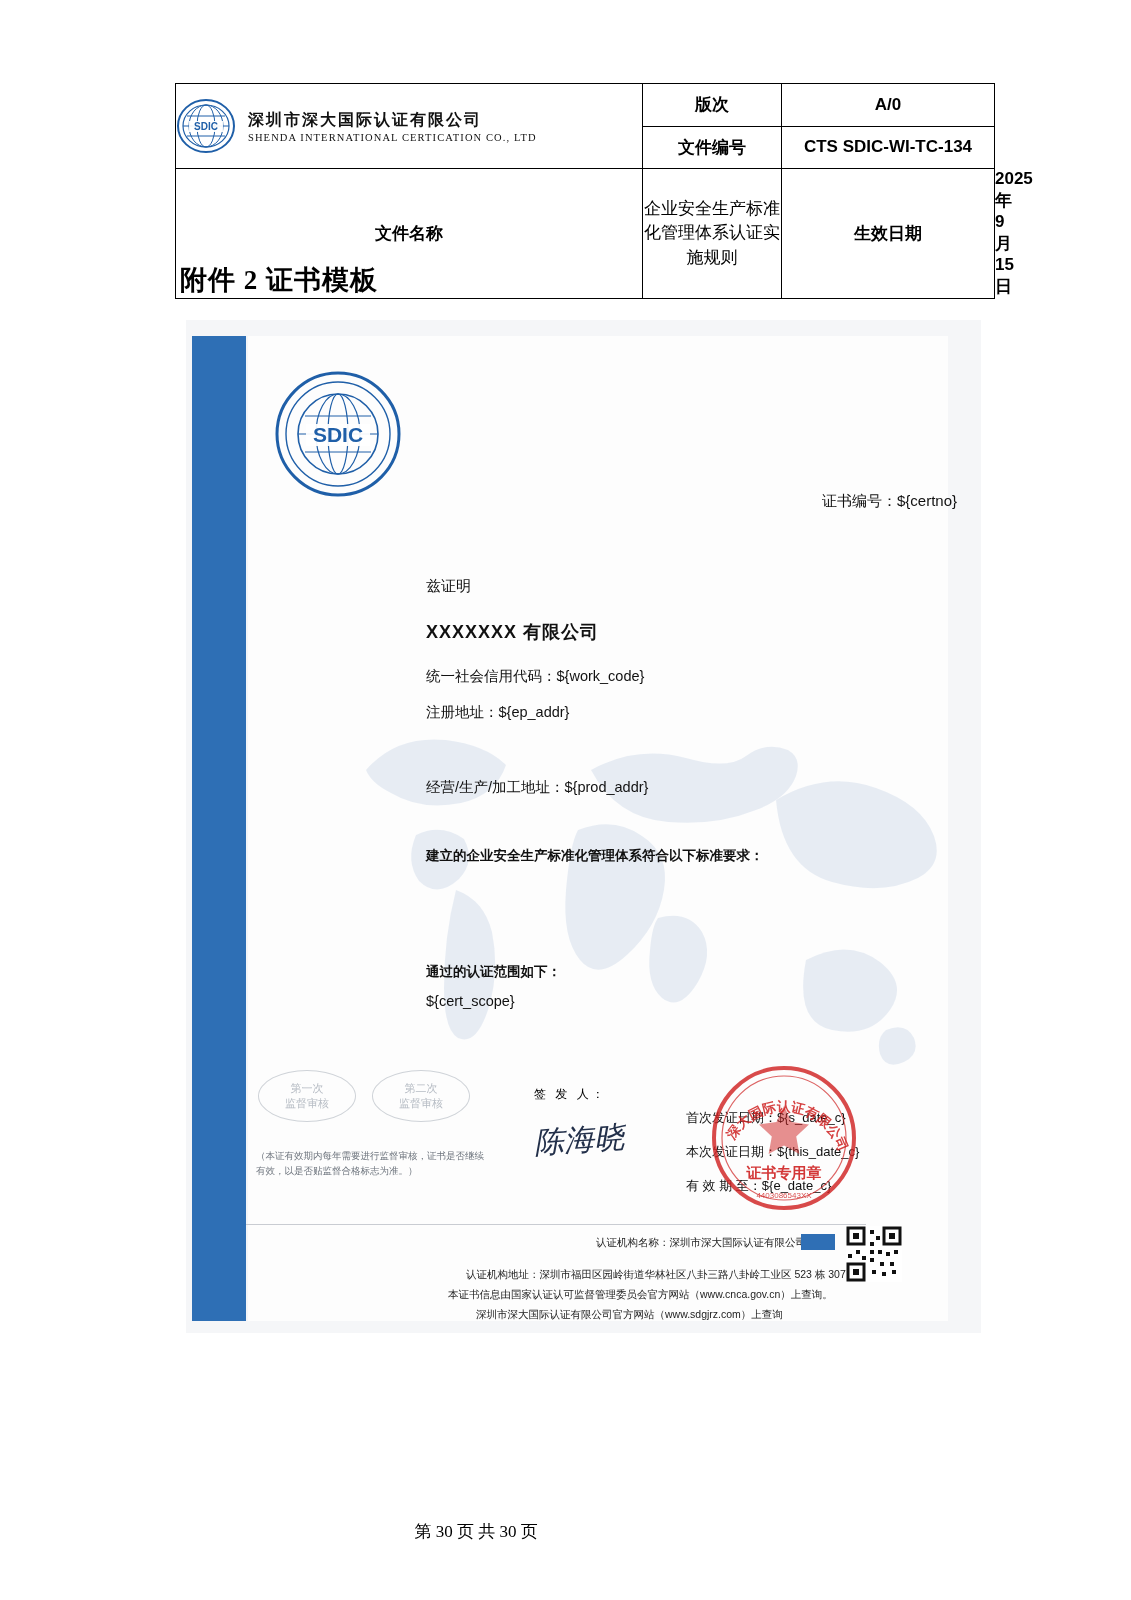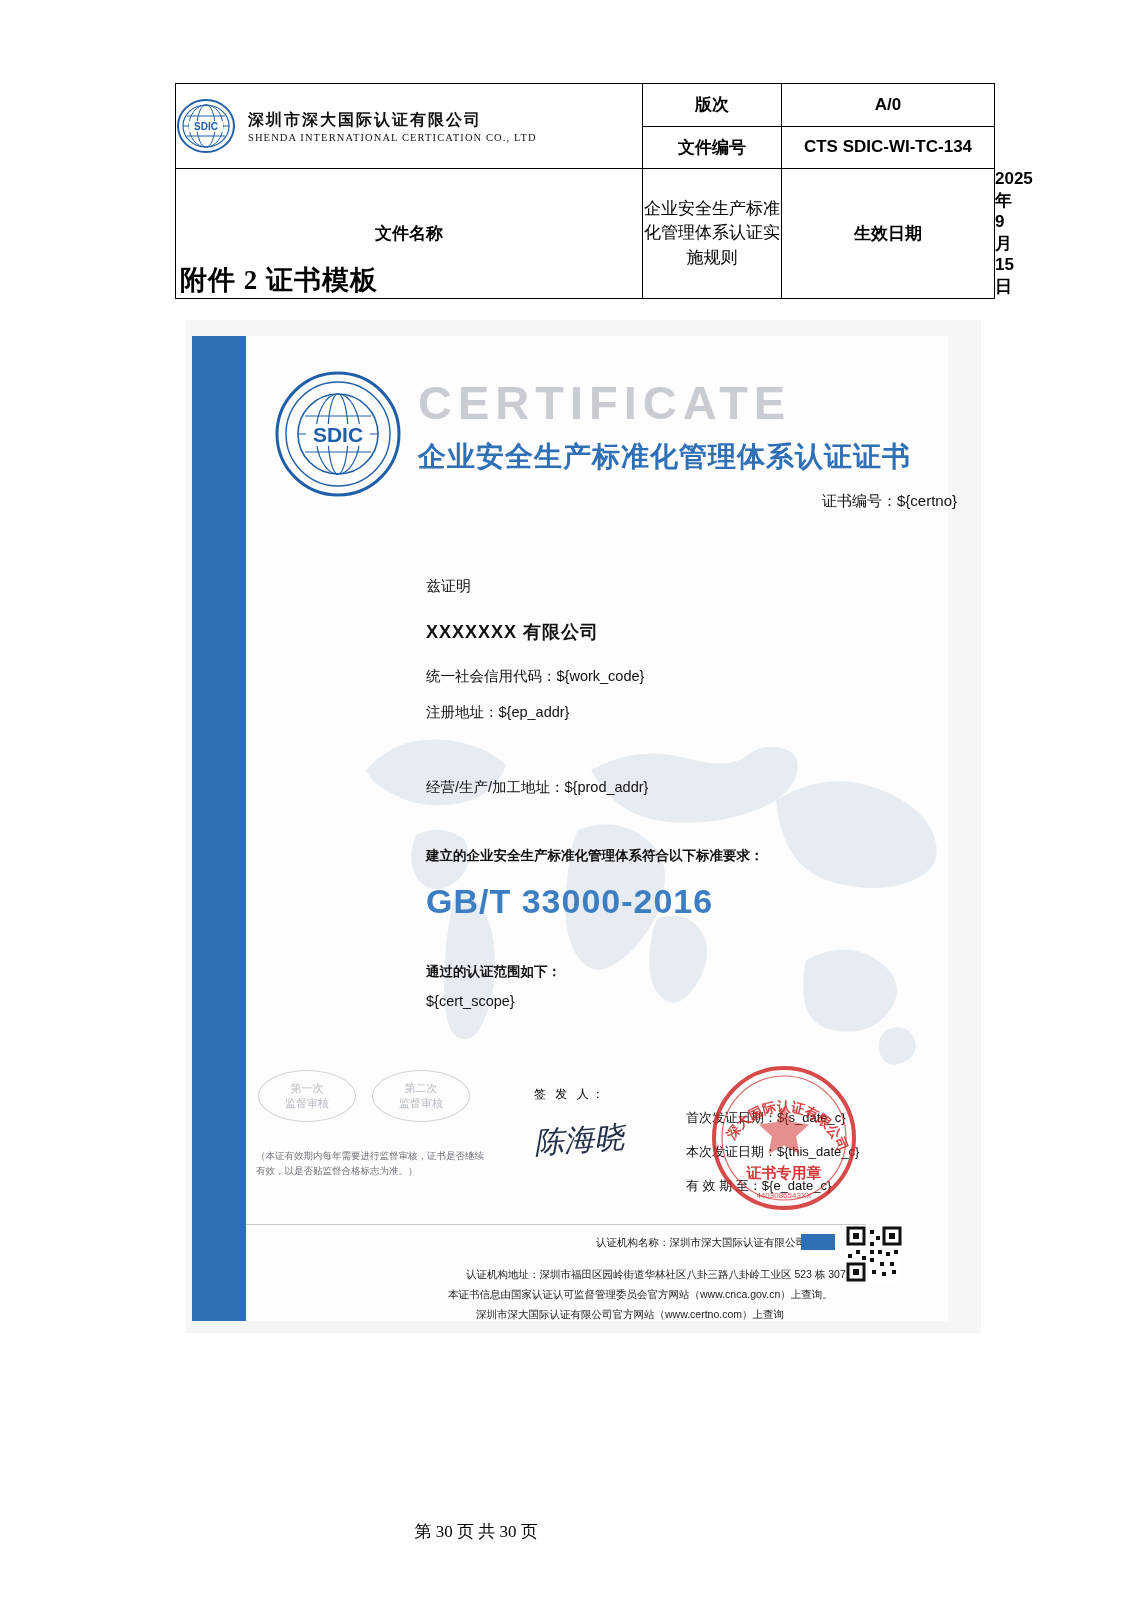--- a/index.html
+++ b/index.html
@@ -348,31 +348,28 @@
         <ellipse cx="64" cy="64" rx="22" ry="40" fill="none" stroke="#1f5fa8" stroke-width="1.2"></ellipse>
         <ellipse cx="64" cy="64" rx="10" ry="40" fill="none" stroke="#1f5fa8" stroke-width="1.2"></ellipse>
         <line x1="24" y1="64" x2="104" y2="64" stroke="#1f5fa8" stroke-width="1.2"></line>
         <line x1="31" y1="46" x2="97" y2="46" stroke="#1f5fa8" stroke-width="1"></line>
         <line x1="31" y1="82" x2="97" y2="82" stroke="#1f5fa8" stroke-width="1"></line>
         <rect x="32" y="54" width="64" height="22" fill="#ffffff" opacity=".93"></rect>
         <text x="64" y="72" font-size="21" font-family="Liberation Sans, sans-serif" font-weight="bold" fill="#1f5fa8" text-anchor="middle">SDIC</text>
       </svg>
     </div>
 
-    <div class="cert-en">CERTIFICATE</div>
-    <div class="cert-cn">企业安全生产标准化管理体系认证证书</div>
     <div class="cert-no">证书编号：${certno}</div>
 
     <div class="body-text t-hereby">兹证明</div>
     <div class="body-text t-company">XXXXXXX 有限公司</div>
     <div class="body-text t-code">统一社会信用代码：${work_code}</div>
     <div class="body-text t-regaddr">注册地址：${ep_addr}</div>
     <div class="body-text t-prodaddr">经营/生产/加工地址：${prod_addr}</div>
     <div class="body-text t-standard-lead">建立的企业安全生产标准化管理体系符合以下标准要求：</div>
-    <div class="t-standard body-text">GB/T 33000-2016</div>
     <div class="body-text t-scope-lead">通过的认证范围如下：</div>
     <div class="body-text t-scope">${cert_scope}</div>
 
     <div class="audit-c audit-1">
       <div>第一次</div>
       <div>监督审核</div>
     </div>
     <div class="audit-c audit-2">
       <div>第二次</div>
       <div>监督审核</div>
@@ -399,21 +396,21 @@
         <text x="76" y="116" font-size="15" fill="#cf2222" opacity=".9" font-family="Liberation Sans, sans-serif" font-weight="bold" text-anchor="middle">证书专用章</text>
         <text x="76" y="136" font-size="8" fill="#cf2222" opacity=".8" font-family="Liberation Sans, sans-serif" text-anchor="middle">4403086543XX</text>
       </svg>
     </div>
 
     <div class="cert-divider"></div>
 
     <div class="footer-line f1">认证机构名称：深圳市深大国际认证有限公司</div>
     <div class="footer-line f2">认证机构地址：深圳市福田区园岭街道华林社区八卦三路八卦岭工业区 523 栋 307</div>
     <div class="footer-line f3">本证书信息由国家认证认可监督管理委员会官方网站（www.cnca.gov.cn）上查询。</div>
-    <div class="footer-line f4">深圳市深大国际认证有限公司官方网站（www.certno.com）上查询</div>
+    <div class="footer-line f4">深圳市深大国际认证有限公司官方网站（www.sdgjrz.com）上查询</div>
 
     <div class="blue-chip"></div>
 
     <div class="qr">
       <svg viewBox="0 0 56 56" width="56" height="56">
         <rect x="0" y="0" width="56" height="56" fill="#ffffff"></rect>
         <rect x="2" y="2" width="16" height="16" fill="none" stroke="#111" stroke-width="3"></rect>
         <rect x="38" y="2" width="16" height="16" fill="none" stroke="#111" stroke-width="3"></rect>
         <rect x="2" y="38" width="16" height="16" fill="none" stroke="#111" stroke-width="3"></rect>
         <rect x="7" y="7" width="6" height="6" fill="#111"></rect>

